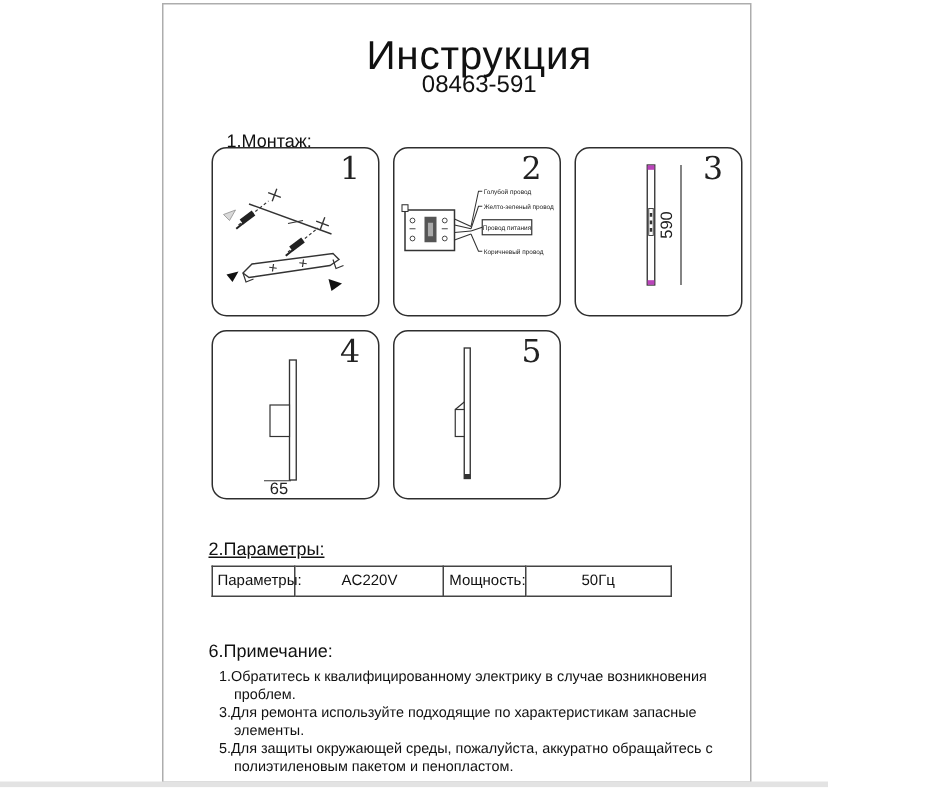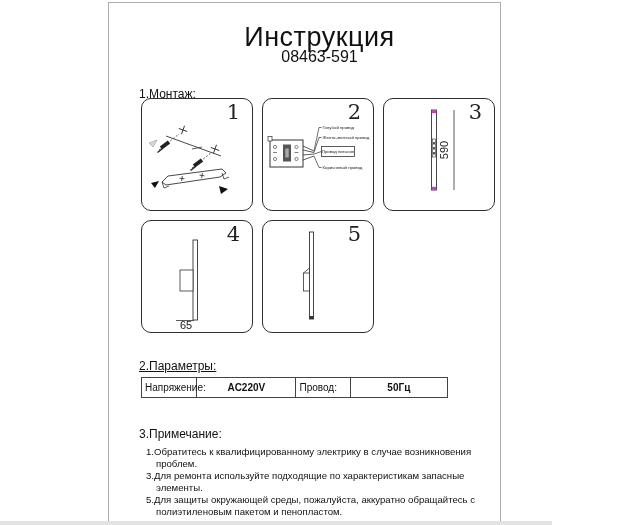--- a/index.html
+++ b/index.html
@@ -7,40 +7,40 @@
           font-family:"Liberation Sans",sans-serif;color:#111;}
   .page{position:absolute;left:108px;top:2px;width:391px;height:518px;
         background:#fff;border:1px solid #adadad;}
   .bottom-strip{position:absolute;left:0;top:521px;width:630px;height:4px;background:#e3e3e3;}
 
   .title{position:absolute;left:30px;right:0;top:19px;text-align:center;
          font-size:27px;letter-spacing:0.5px;}
   .model{position:absolute;left:30px;right:0;top:45px;text-align:center;font-size:16px;}
 
   .sec-heading{position:absolute;left:30px;font-size:12px;}
-  .montage-heading{top:84px;}
+  .montage-heading{top:84px;margin-left:12px;}
   .params-heading{top:356px;text-decoration:underline;}
   .notes-heading{top:424px;}
 
   .panel{position:absolute;width:110px;height:111px;border:1px solid #2e2e2e;
          border-radius:10px;background:#fff;}
   .panel svg{position:absolute;left:0;top:0;width:110px;height:111px;}
   .panel-num{position:absolute;top:2px;right:12px;font-family:"DejaVu Serif",serif;
              font-size:21px;color:#222;line-height:1.1;}
   .p1{left:32px;top:95px;}
   .p2{left:153px;top:95px;}
   .p3{left:274px;top:95px;}
   .p4{left:32px;top:217px;}
   .p5{left:153px;top:217px;}
 
   table.params{position:absolute;left:32px;top:374px;border-collapse:collapse;
                table-layout:fixed;width:307px;font-size:10px;}
   table.params td{border:1px solid #444;height:19px;padding:0;}
   table.params td.lbl{text-align:left;padding-left:3px;}
-  table.params td.val{text-align:center;font-weight:bold;}
+  table.params td.val{text-align:center;}
 
   .notes{position:absolute;left:37px;top:443px;width:345px;font-size:9.6px;line-height:12px;}
   .note{padding-left:10px;text-indent:-10px;}
 
   svg text{font-family:"Liberation Sans",sans-serif;fill:#222;}
 </style>
 </head>
 <body>
 
 <div class="canvas">
@@ -155,29 +155,29 @@
 
     <table class="params">
       <colgroup>
           <col style="width:55px">
           <col style="width:99px">
           <col style="width:54px">
           <col style="width:97px">
         </colgroup>
       <tbody>
           <tr>
-        <td class="lbl">Напряжение:</td>
+        <td class="lbl">Параметры:</td>
         <td class="val">AC220V</td>
-        <td class="lbl">Провод:</td>
+        <td class="lbl">Мощность:</td>
         <td class="val">50Гц</td>
       </tr>
     </tbody>
       </table>
 
-    <div class="sec-heading notes-heading">3.Примечание:</div>
+    <div class="sec-heading notes-heading">6.Примечание:</div>
 
     <div class="notes">
       <div class="note">1.Обратитесь к квалифицированному электрику в случае возникновения проблем.</div>
       <div class="note">3.Для ремонта используйте подходящие по характеристикам запасные элементы.</div>
       <div class="note">5.Для защиты окружающей среды, пожалуйста, аккуратно обращайтесь с полиэтиленовым пакетом и пенопластом.</div>
     </div>
 
   </div>
   <div class="bottom-strip"></div>
 </div>

